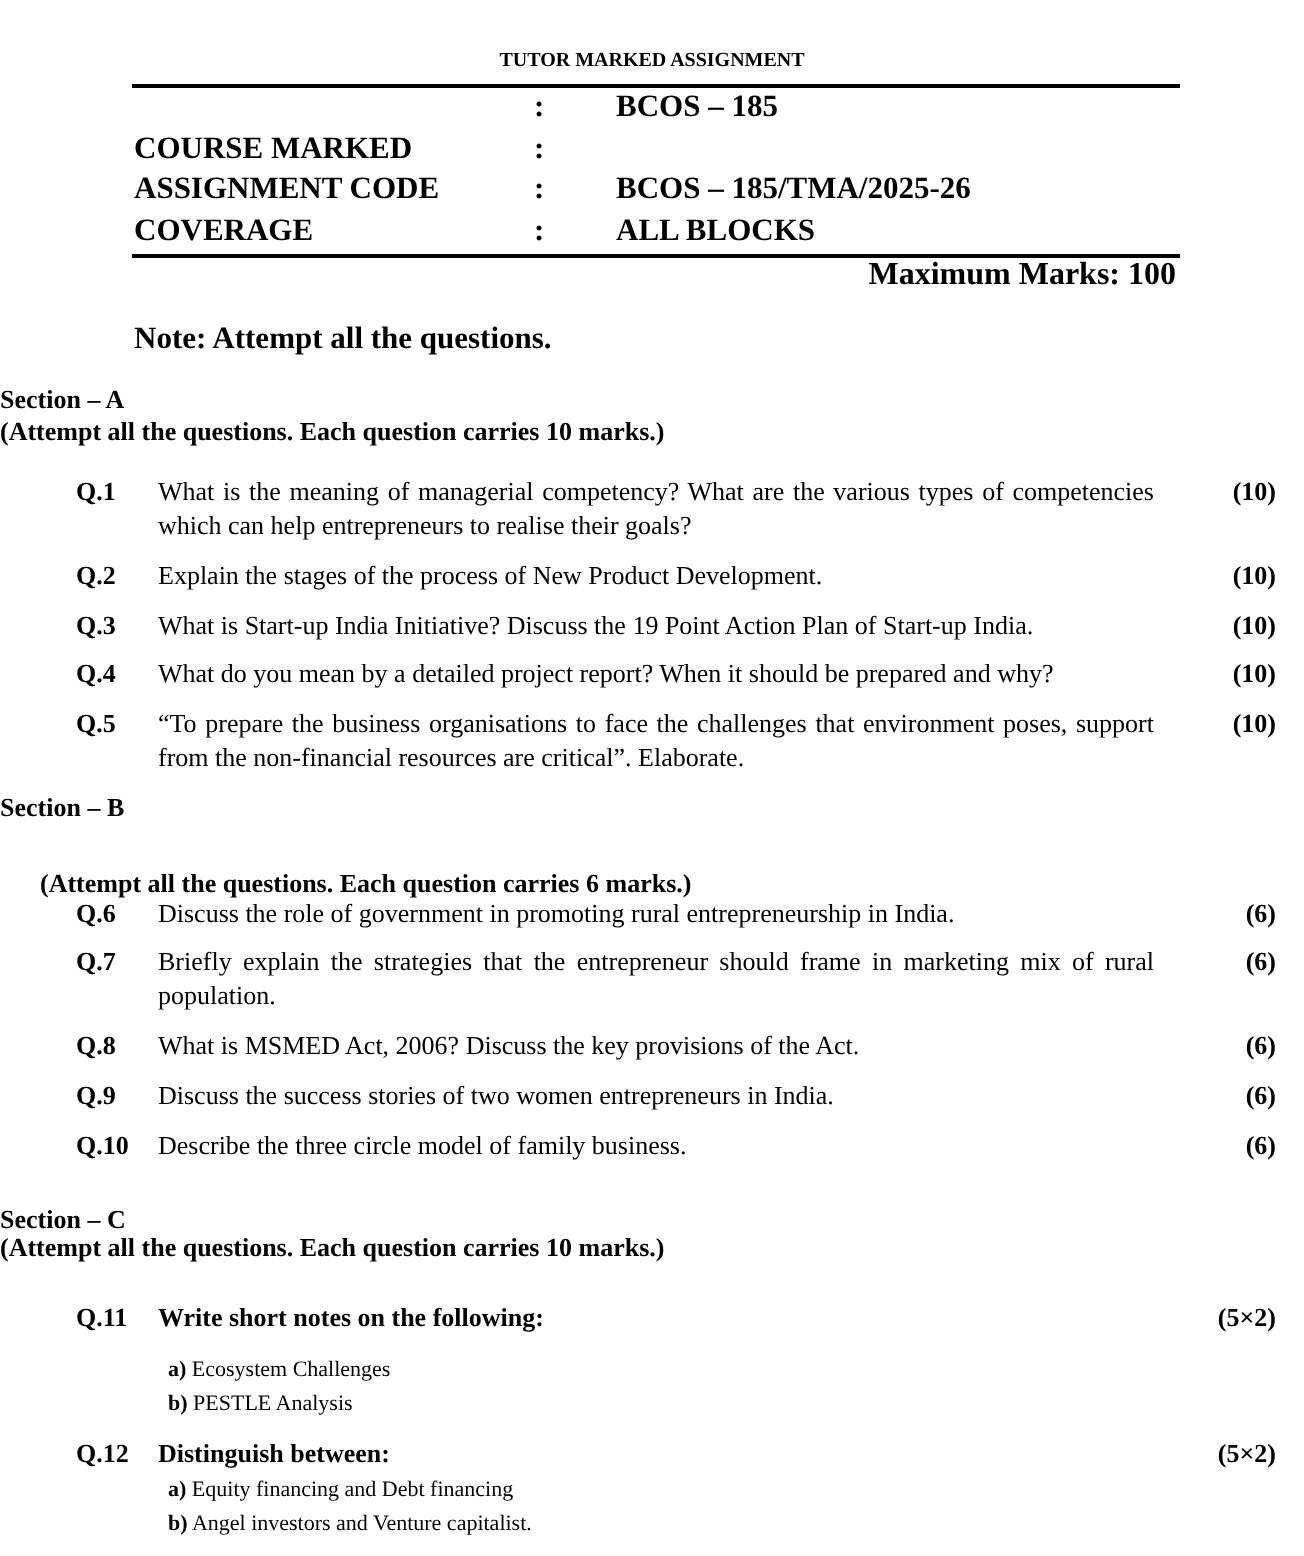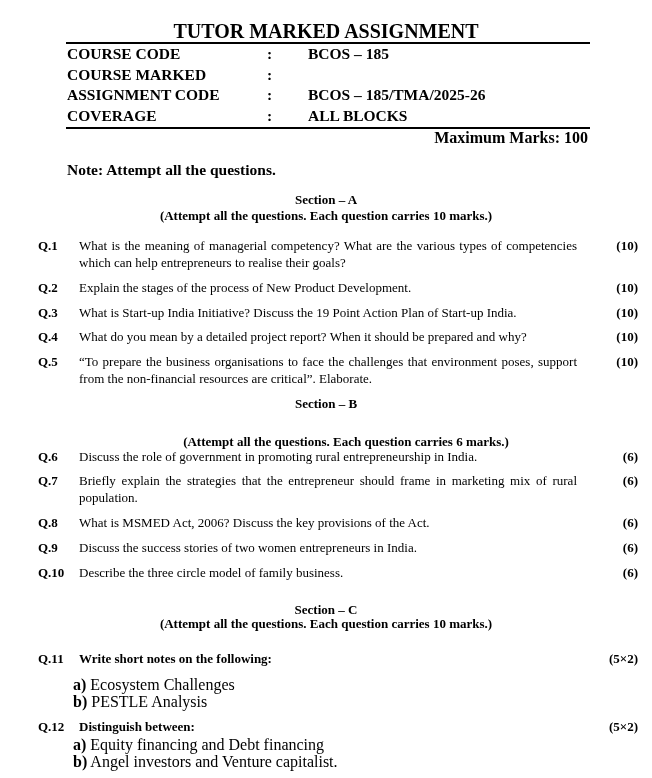--- a/index.html
+++ b/index.html
@@ -4,46 +4,45 @@
 <style>
   html, body { margin: 0; padding: 0; background: #ffffff; }
   body {
     width: 652px; height: 778px; position: relative; overflow: hidden;
     font-family: "Liberation Serif", "DejaVu Serif", serif;
     color: #000;
   }
   .abs { position: absolute; }
   .title {
     left: 0; width: 652px; top: 22px; text-align: center;
-    font-weight: bold; font-size: 20px; line-height: 18px;
+    font-weight: bold; font-size: 10px; line-height: 18px;
   }
   .rule { left: 66px; width: 406px; height: 1.5px; background: #000; }
   .hdr-row { left: 67px; width: 520px; height: 20px; font-weight: bold; font-size: 15.5px; line-height: 20px; }
   .hdr-row .lbl { position: absolute; left: 0; }
   .hdr-row .colon { position: absolute; left: 200px; }
   .hdr-row .val { position: absolute; left: 241px; }
   .maxmarks { right: 64px; top: 128px; font-weight: bold; font-size: 16px; line-height: 20px; }
   .note { left: 67px; top: 160px; font-weight: bold; font-size: 15.5px; line-height: 20px; }
-  .sec-title { left: 0; width: 652px; text-align: center; font-weight: bold; font-size: 13px; line-height: 16px; }
+  .sec-title { left: 0; width: 652px; text-align: left; font-weight: bold; font-size: 13px; line-height: 16px; }
   .q { left: 0; width: 652px; font-size: 13px; line-height: 17px; }
   .q .qn { position: absolute; left: 38px; font-weight: bold; }
   .q .qt { position: absolute; left: 79px; width: 498px; text-align: justify; }
   .q .qt.bold { font-weight: bold; }
   .q .qm { position: absolute; right: 14px; font-weight: bold; }
-  .sub { left: 73px; font-size: 16px; line-height: 16px; }
+  .sub { left: 84px; font-size: 11px; line-height: 16px; }
   .sub b { font-weight: bold; }
 </style>
 </head>
 <body>
 
 <div class="abs title">TUTOR MARKED ASSIGNMENT</div>
 <div class="abs rule" style="top:42px; width:524px;"></div>
 
 <div class="abs hdr-row" style="top:44px;">
-  <span class="lbl">COURSE CODE</span>
   <span class="colon">:</span>
   <span class="val">BCOS – 185</span>
 </div>
 <div class="abs hdr-row" style="top:65px;">
   <span class="lbl">COURSE MARKED</span>
   <span class="colon">:</span>
 </div>
 <div class="abs hdr-row" style="top:85px;">
   <span class="lbl">ASSIGNMENT CODE</span>
   <span class="colon">:</span>

